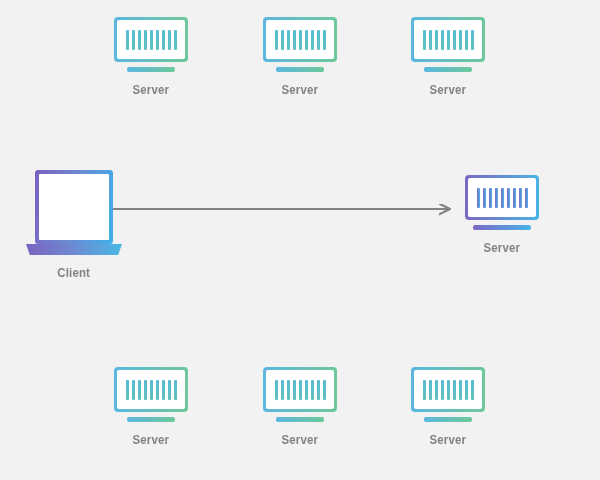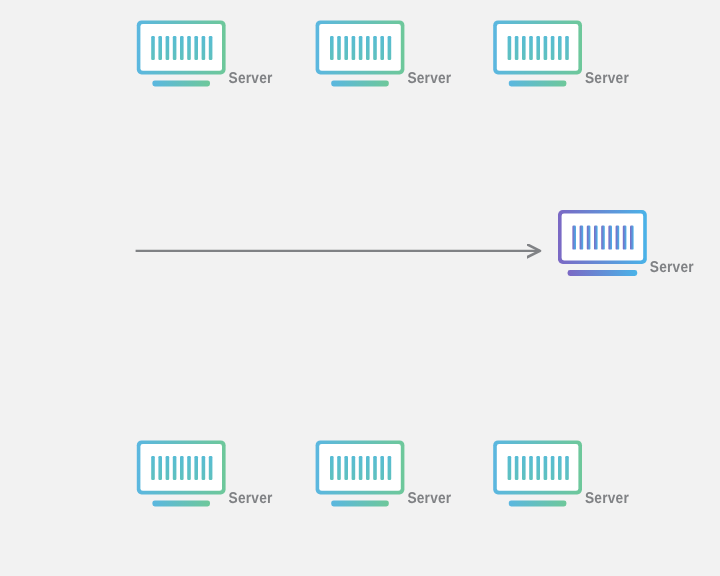--- a/index.html
+++ b/index.html
@@ -16,22 +16,22 @@
   #canvas {
     position: relative;
     width: 600px;
     height: 480px;
   }
 
   
   .node {
     position: absolute;
     display: flex;
-    flex-direction: row;
-    align-items: flex-end;
+    flex-direction: column;
+    align-items: center;
   }
 
   
   .server-icon {
     position: relative;
     display: flex;
     flex-direction: column;
     align-items: center;
   }
   .server-screen {
@@ -199,20 +199,29 @@
           <span class="server-bar" style="width:3px;height:20px;"></span>
           <span class="server-bar" style="width:3px;height:20px;"></span>
           <span class="server-bar" style="width:3px;height:20px;"></span>
         </div>
       </div>
       <div class="server-base" style="width:48px;height:5px;margin-top:5px;"></div>
     </div>
     <div class="node-label">Server</div>
   </div>
 
+  <div class="node" style="left:26px; top:170px;">
+    <div class="client-icon">
+      <div class="laptop-screen">
+        <div class="laptop-screen-inner"></div>
+      </div>
+      <div class="laptop-base"></div>
+    </div>
+    <div class="node-label">Client</div>
+  </div>
 
   <div class="node" style="left:465px; top:175px;">
     <div class="server-icon grad-violet">
       <div class="server-screen" style="width:74px;height:45px;">
         <div class="server-screen-inner">
           <span class="server-bar" style="width:3px;height:20px;"></span>
           <span class="server-bar" style="width:3px;height:20px;"></span>
           <span class="server-bar" style="width:3px;height:20px;"></span>
           <span class="server-bar" style="width:3px;height:20px;"></span>
           <span class="server-bar" style="width:3px;height:20px;"></span>

